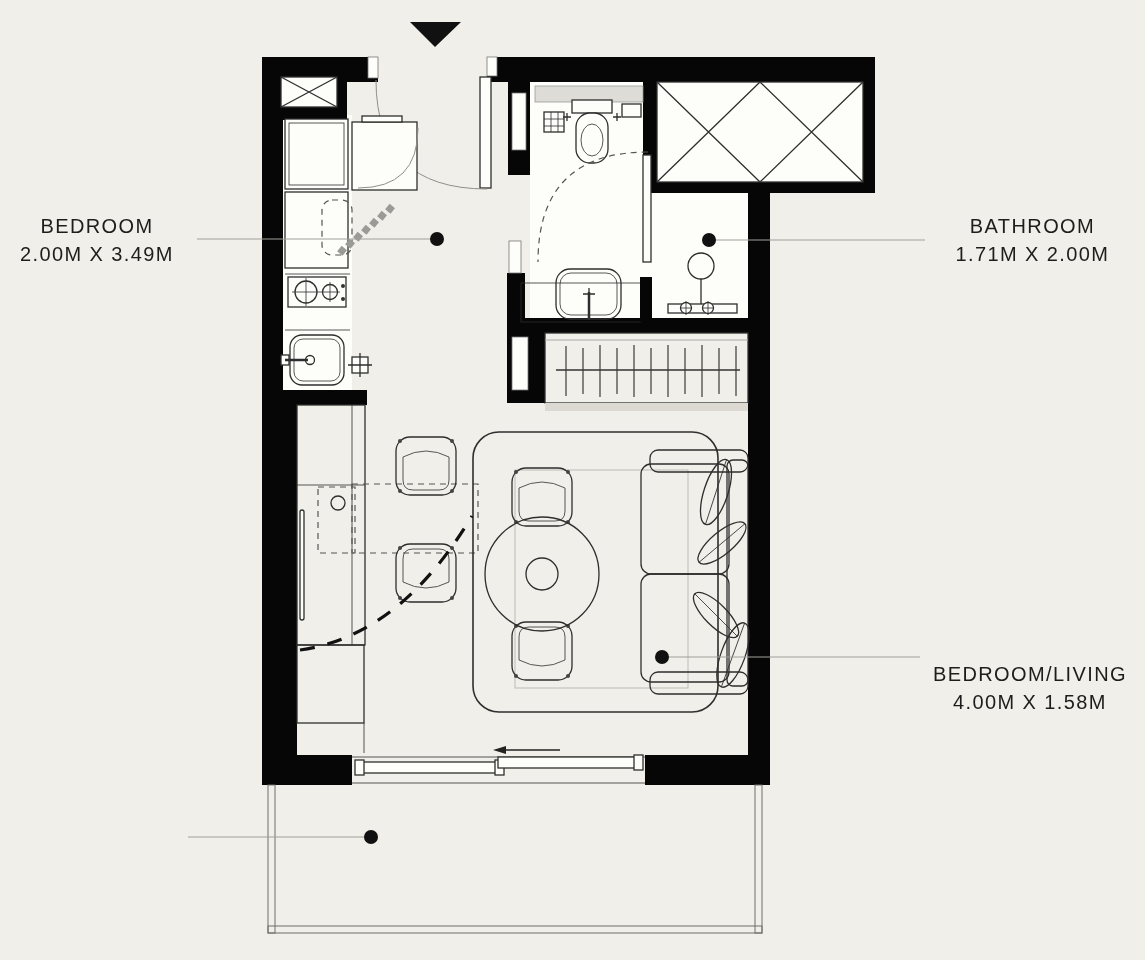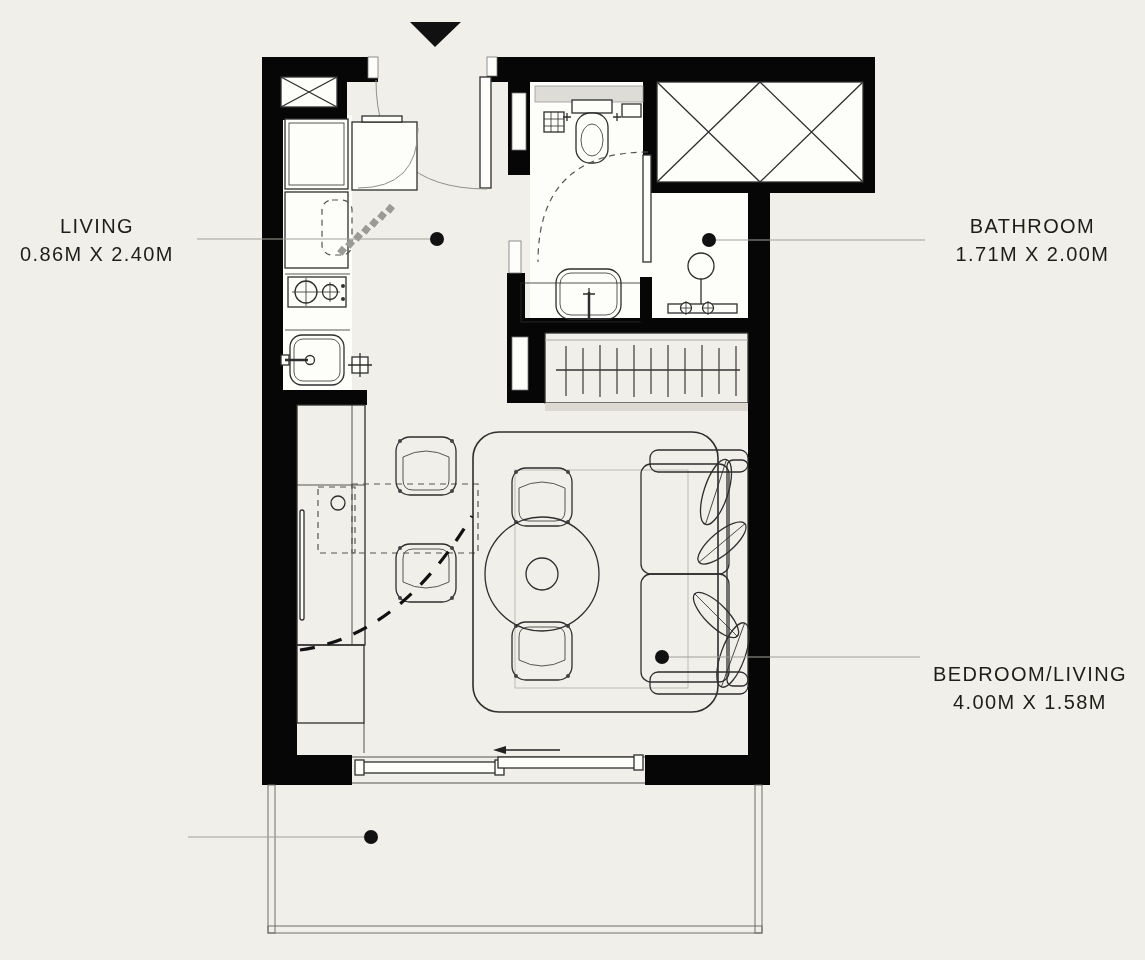--- a/index.html
+++ b/index.html
@@ -266,22 +266,22 @@
     <line x1="662" y1="657" x2="920" y2="657" stroke="var(--leader)" stroke-width="1.2"></line>
     <circle cx="662" cy="657" r="7" fill="#111"></circle>
     <line x1="188" y1="837" x2="371" y2="837" stroke="var(--leader)" stroke-width="1.2"></line>
     <circle cx="371" cy="837" r="7" fill="#111"></circle>
   </g>
 
   <polygon points="410,22 461,22 435,47" fill="#111"></polygon>
 </svg>
 
 <div class="label" style="left:12px;top:212px;width:170px;">
-  <span>LIVING</span>
-  <span>0.86M X 2.40M</span>
+  <span>BEDROOM</span>
+  <span>2.00M X 3.49M</span>
 </div>
 <div class="label" style="left:940px;top:212px;width:185px;">
   <span>BATHROOM</span>
   <span>1.71M X 2.00M</span>
 </div>
 <div class="label" style="left:925px;top:660px;width:210px;">
   <span>BEDROOM/LIVING</span>
   <span>4.00M X 1.58M</span>
 </div>
 <div class="label" style="left:10px;top:809px;width:175px;">

